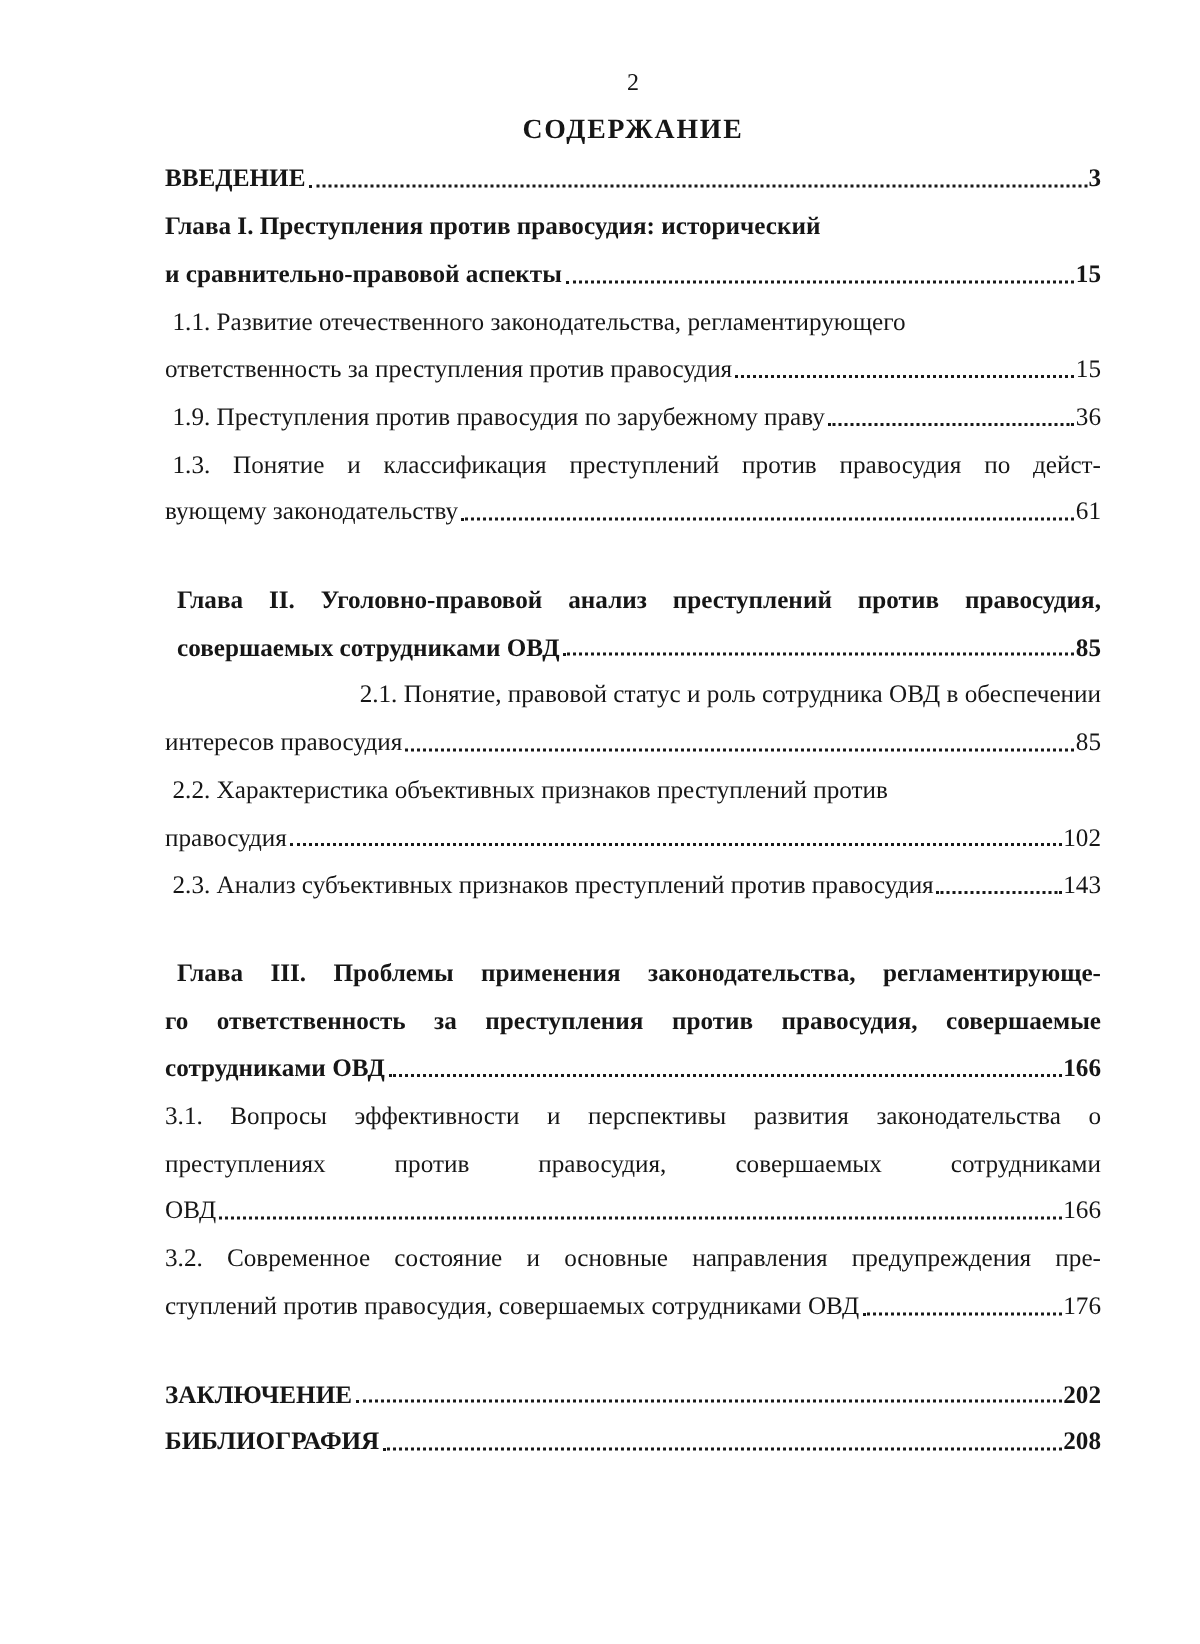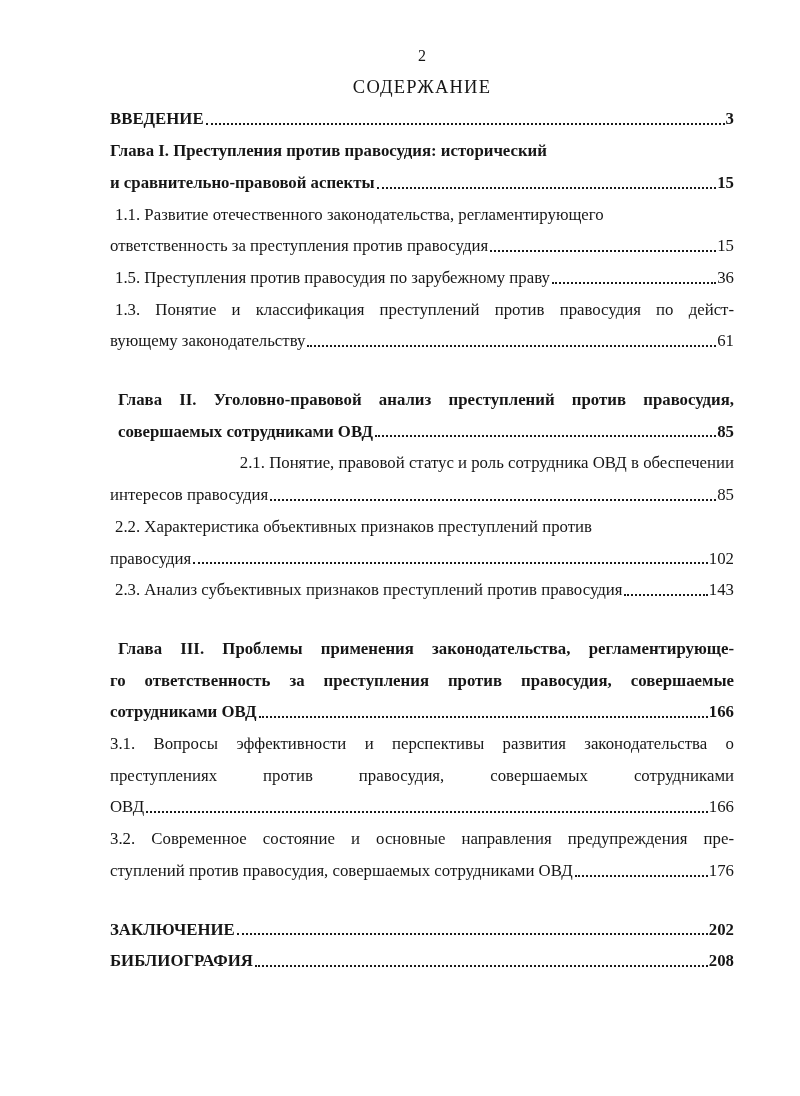--- a/index.html
+++ b/index.html
@@ -47,21 +47,21 @@
     align-self: flex-end;
     border-bottom: 2.6px dotted #191919;
     margin: 0 1px 10px 2px;
     height: 0;
   }
   .flexline .pg { flex: 0 0 auto; }
   .gap { height: 27px; }
   .doc-title {
     font-size: 18.5px;
     letter-spacing: 1.2px;
-    font-weight: normal;
+    font-weight: bold;
   }
   .pagenum-row { font-size: 16px; }
 </style>
 </head>
 <body>
 
 <div class="page">
   <div class="content">
     <div class="row center pagenum-row">2</div>
     <div class="row center doc-title">СОДЕРЖАНИЕ</div>
@@ -77,21 +77,21 @@
           <span class="leader"></span>
           <span class="pg">15</span>
         </div>
         <div class="row wrap" style="padding-left: 5px;"><span>1.1. Развитие отечественного законодательства, регламентирующего</span></div>
         <div class="row flexline">
           <span class="txt">ответственность за преступления против правосудия</span>
           <span class="leader"></span>
           <span class="pg">15</span>
         </div>
         <div class="row flexline" style="padding-left: 5px;">
-          <span class="txt">1.5. Преступления против правосудия по зарубежному праву</span>
+          <span class="txt">1.9. Преступления против правосудия по зарубежному праву</span>
           <span class="leader"></span>
           <span class="pg">36</span>
         </div>
         <div class="row justify wrap" style="padding-left: 5px;"><span>1.3. Понятие и классификация преступлений  против правосудия по дейст-</span></div>
         <div class="row flexline">
           <span class="txt">вующему законодательству</span>
           <span class="leader"></span>
           <span class="pg">61</span>
         </div>
         <div class="gap"></div>

